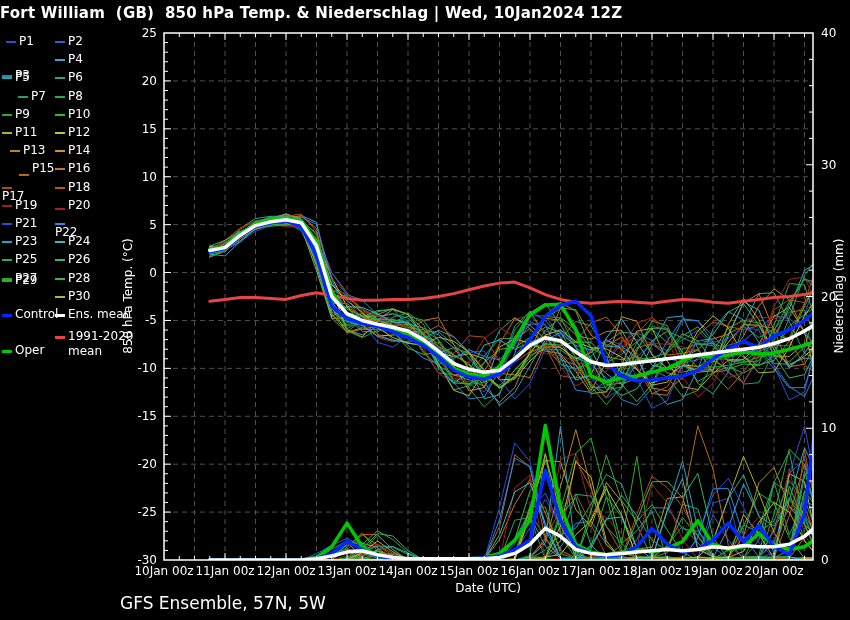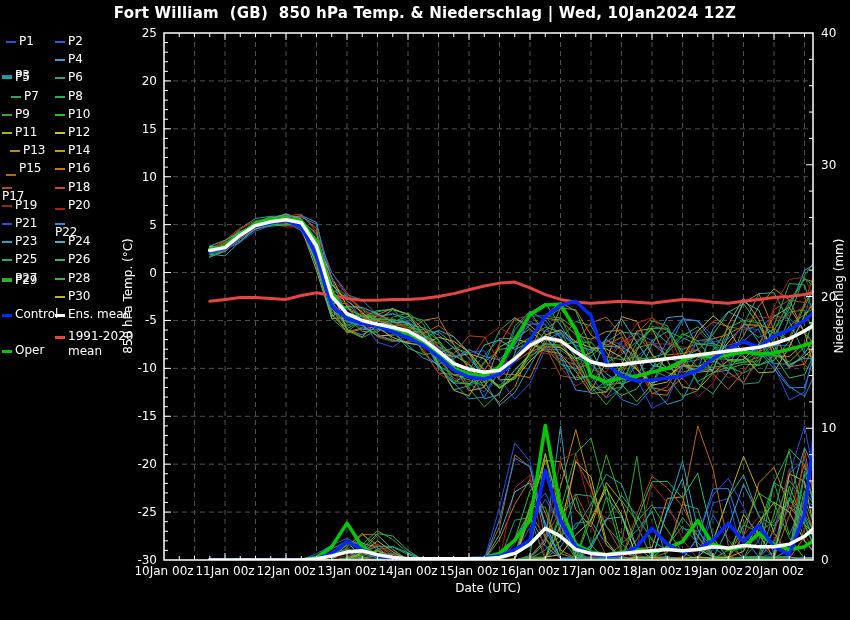--- a/index.html
+++ b/index.html
@@ -1,18 +1,18 @@
 <!DOCTYPE html>
 <html><head>
 <meta charset="utf-8">
 <style>
   html,body{margin:0;padding:0;background:#000;}
   .stage{position:relative;width:850px;height:620px;background:#000;overflow:hidden;
          font-family:"DejaVu Sans",sans-serif;color:#fff;}
-  .title{position:absolute;top:4px;left:0;width:850px;text-align:center;
+  .title{position:absolute;top:4px;left:0;width:850px;
          font-size:15px;font-weight:bold;white-space:pre;letter-spacing:.2px;}
   #plot{position:absolute;left:0;top:0;}
   #legend{position:absolute;left:2px;top:0;width:162px;height:570px;}
   .lg{position:absolute;display:flex;align-items:flex-start;font-size:12px;line-height:15px;white-space:nowrap;}
   .lg .sw{display:inline-block;width:10px;height:0;border-top-style:solid;margin:7px 3px 0 0;flex:0 0 auto;}
   .axt{fill:#fff;font-size:12px;font-family:"DejaVu Sans",sans-serif;}
   .ftr{position:absolute;top:593px;font-size:17px;}
   .ftr.l{left:120px;} .ftr.r{right:58px;}
 </style>
 </head>
@@ -327,37 +327,37 @@
         <span>P1</span>
       </div>
       <div class="lg" style="left: 0px; top: 68px;">
         <span class="sw" style="border-top-width: 2px; border-top-color: rgb(32, 136, 200);"></span>
         <span>P3</span>
       </div>
       <div class="lg" style="left: 0px; top: 70.4px;">
         <span class="sw" style="border-top-width: 2px; border-top-color: rgb(32, 168, 144);"></span>
         <span>P5</span>
       </div>
-      <div class="lg" style="left: 9px; top: 88.6px;">
+      <div class="lg" style="left: 16px; top: 88.6px;">
         <span class="sw" style="border-top-width: 2px; border-top-color: rgb(40, 160, 96);"></span>
         <span>P7</span>
       </div>
       <div class="lg" style="left: 0px; top: 106.8px;">
         <span class="sw" style="border-top-width: 2px; border-top-color: rgb(48, 168, 48);"></span>
         <span>P9</span>
       </div>
       <div class="lg" style="left: 0px; top: 125px; justify-content: center;">
         <span class="sw" style="border-top-width: 2px; border-top-color: rgb(176, 176, 32);"></span>
         <span>P11</span>
       </div>
       <div class="lg" style="left: 8px; top: 143.2px;">
         <span class="sw" style="border-top-width: 2px; border-top-color: rgb(184, 136, 24);"></span>
         <span>P13</span>
       </div>
-      <div class="lg" style="left: 4px; top: 161.4px; align-items: flex-end;">
+      <div class="lg" style="left: 17px; top: 161.4px; align-items: flex-end;">
         <span class="sw" style="border-top-width: 2px; border-top-color: rgb(184, 104, 18);"></span>
         <span>P15</span>
       </div>
       <div class="lg" style="left: 0px; top: 179.6px; flex-direction: column;">
         <span class="sw" style="border-top-width: 2px; border-top-color: rgb(176, 76, 16);"></span>
         <span>P17</span>
       </div>
       <div class="lg" style="left: 0px; top: 197.8px;">
         <span class="sw" style="border-top-width: 2px; border-top-color: rgb(152, 40, 24);"></span>
         <span>P19</span>
@@ -453,13 +453,14 @@
       <div class="lg" style="left: 53px; top: 329px;">
         <span class="sw" style="border-top-width: 3px; border-top-color: rgb(232, 68, 68);"></span>
         <span>1991-2020<br>mean</span>
       </div>
       <div class="lg" style="left: 0px; top: 343px;">
         <span class="sw" style="border-top-width: 3px; border-top-color: rgb(0, 200, 0);"></span>
         <span>Oper</span>
       </div>
     </div>
 
+  <div class="ftr l">GFS Ensemble, 57N, 5W</div>
 </div>
 
 </body></html>

